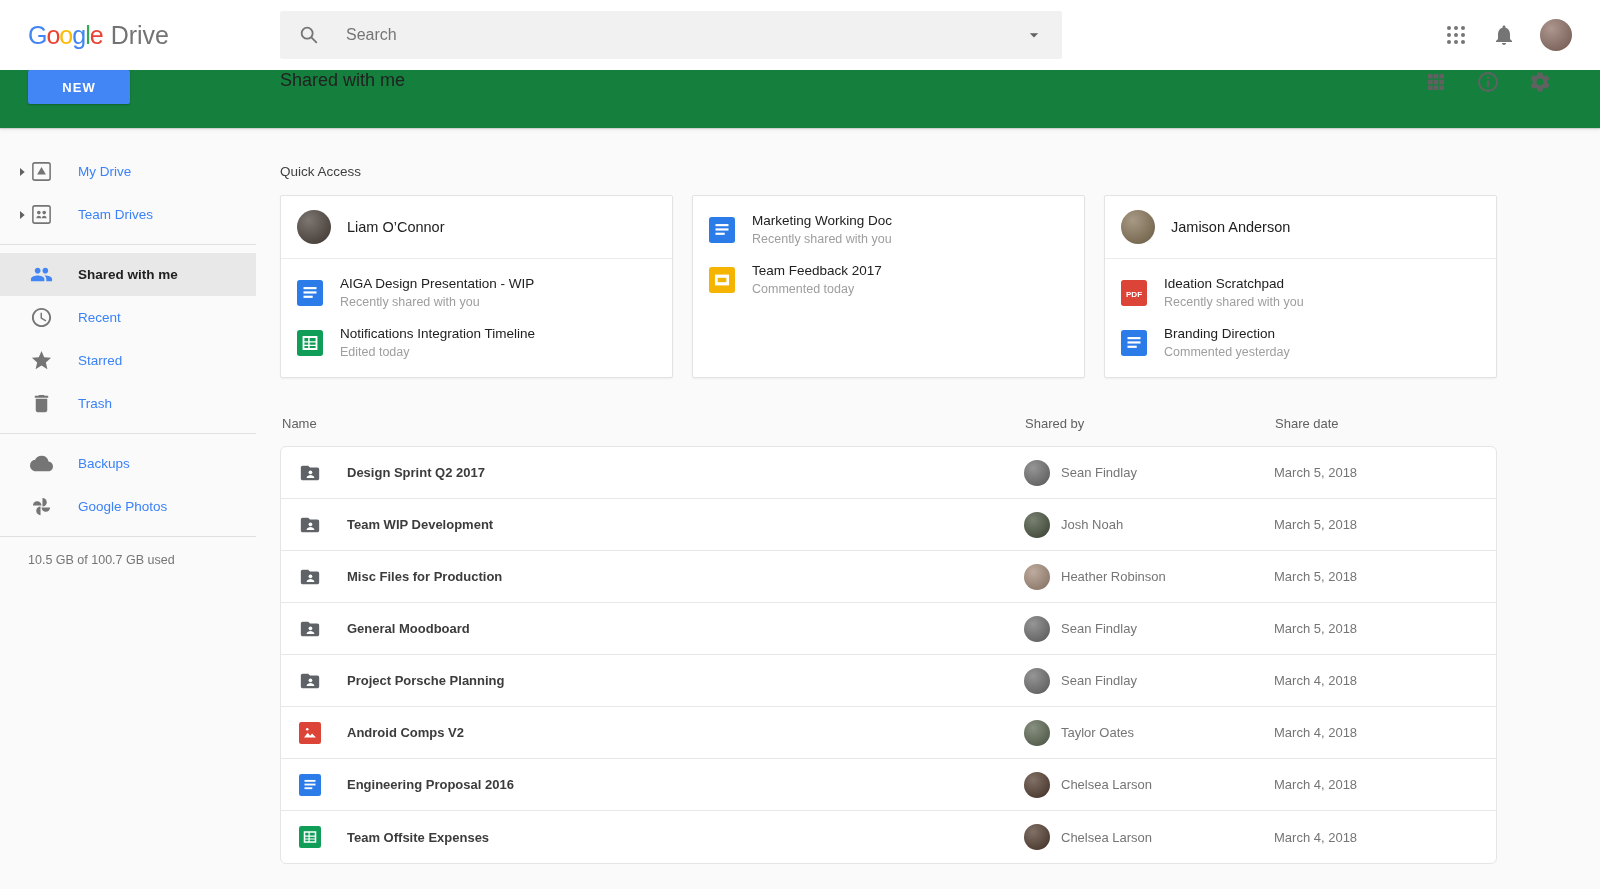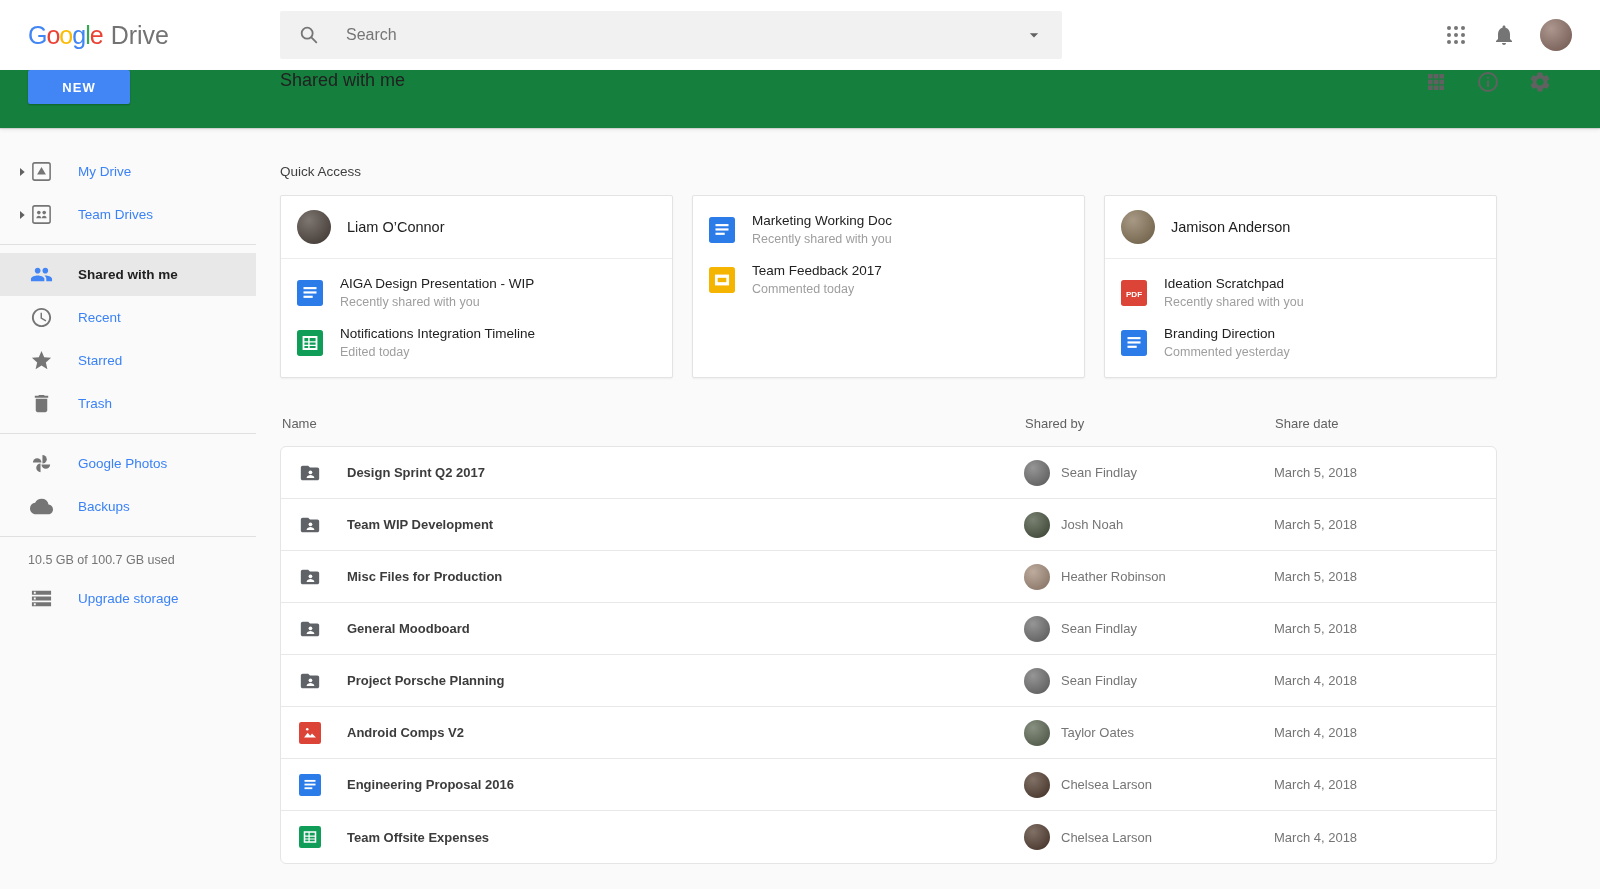--- a/index.html
+++ b/index.html
@@ -276,40 +276,33 @@
       <span class="caret-space"></span>
       <svg class="side-icon">
           <use href="#i-trash"></use>
         </svg>
       <span>Trash</span>
     </div>
     <div class="side-divider"></div>
     <div class="side-item">
       <span class="caret-space"></span>
       <svg class="side-icon">
+          <use href="#i-cloud"></use>
+        </svg>
+      <span>Backups</span>
+    </div>
+    <div class="side-item">
+      <span class="caret-space"></span>
+      <svg class="side-icon">
           <use href="#i-photos"></use>
         </svg>
       <span>Google Photos</span>
-    </div>
-    <div class="side-item">
-      <span class="caret-space"></span>
-      <svg class="side-icon">
-          <use href="#i-cloud"></use>
-        </svg>
-      <span>Backups</span>
     </div>
     <div class="side-divider"></div>
     <div class="storage-text">10.5 GB of 100.7 GB used</div>
-    <div class="side-item">
-      <span class="caret-space"></span>
-      <svg class="side-icon">
-          <use href="#i-storage"></use>
-        </svg>
-      <span>Upgrade storage</span>
-    </div>
   </nav>
 
   <main class="main">
 
     <section>
       <div class="qa-title">Quick Access</div>
       <div class="cards">
 
         <div class="card">
           <div class="card-header">

